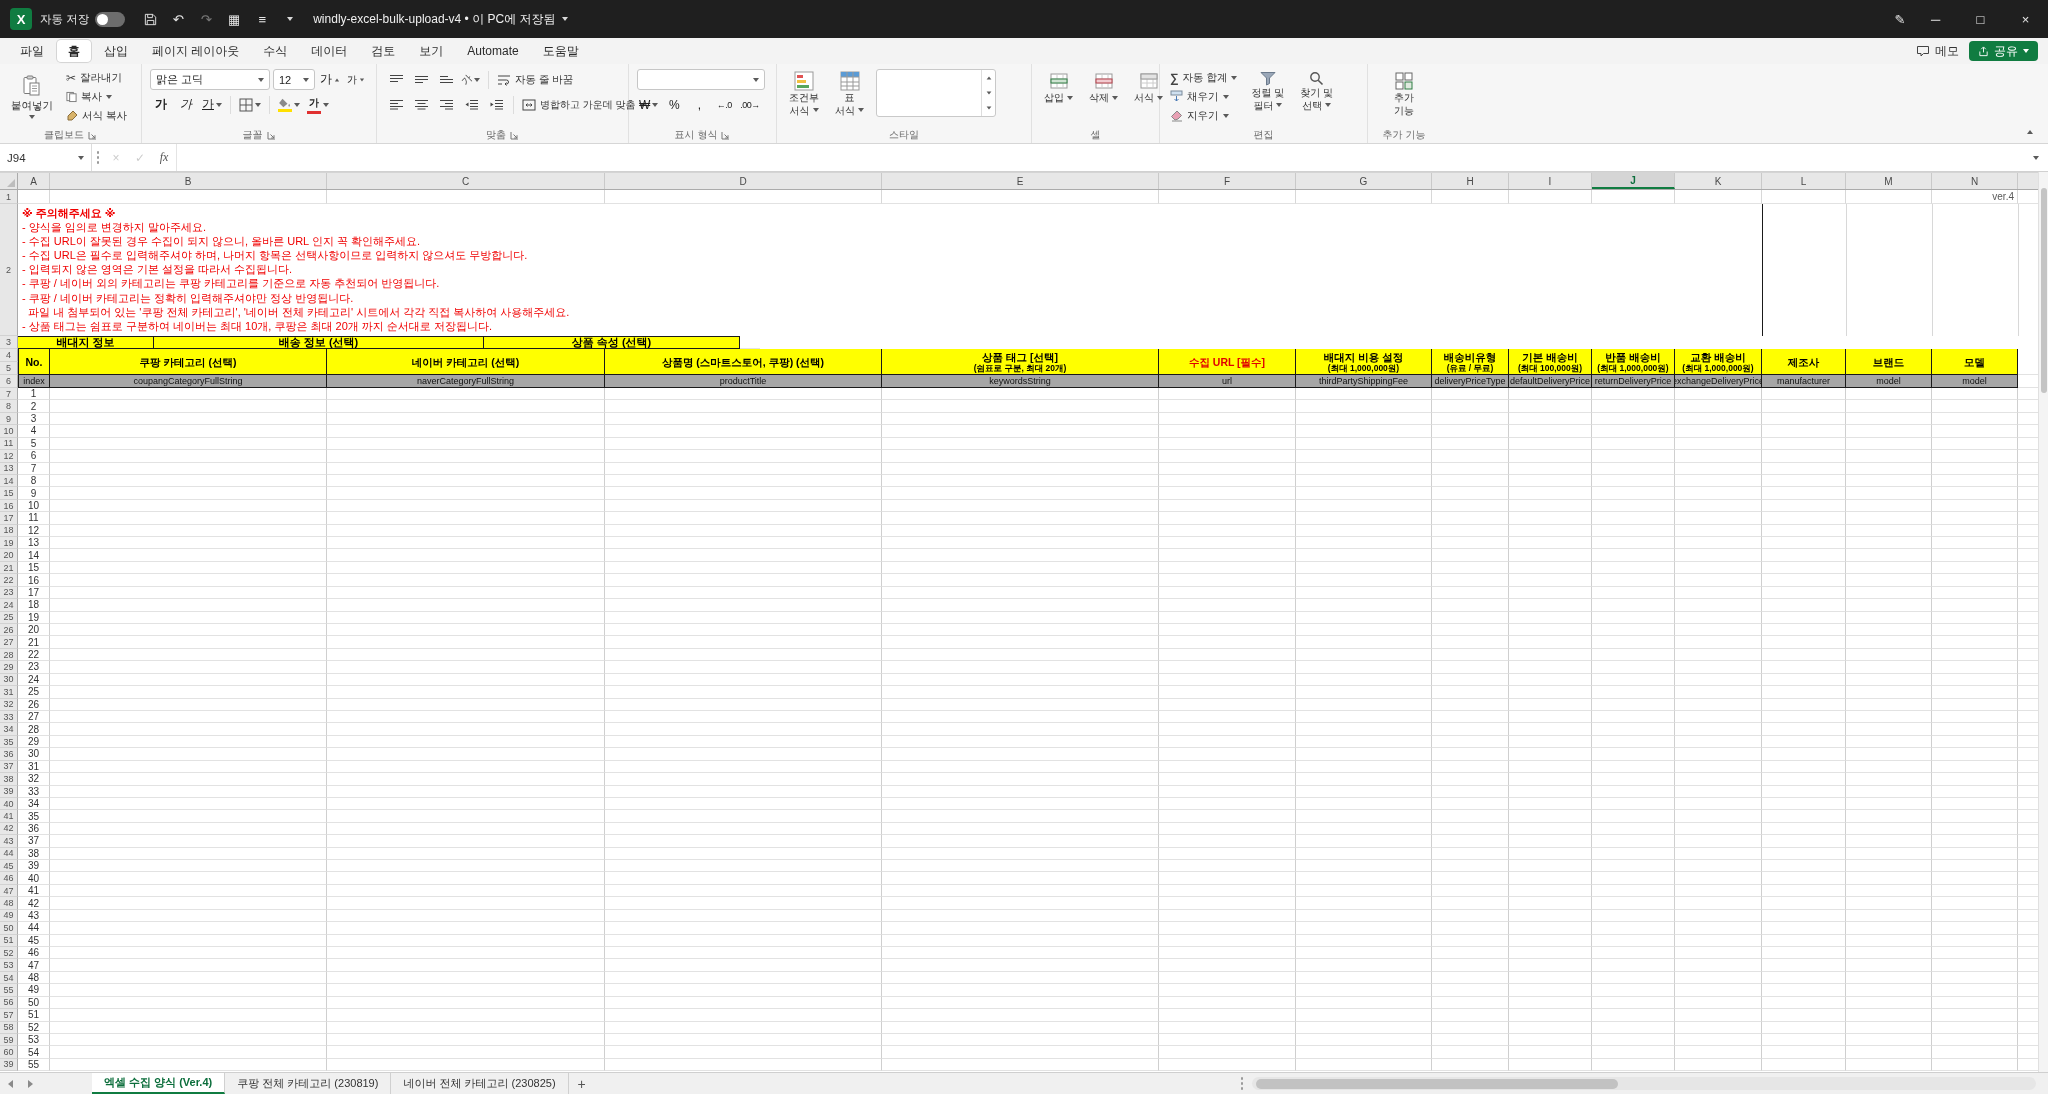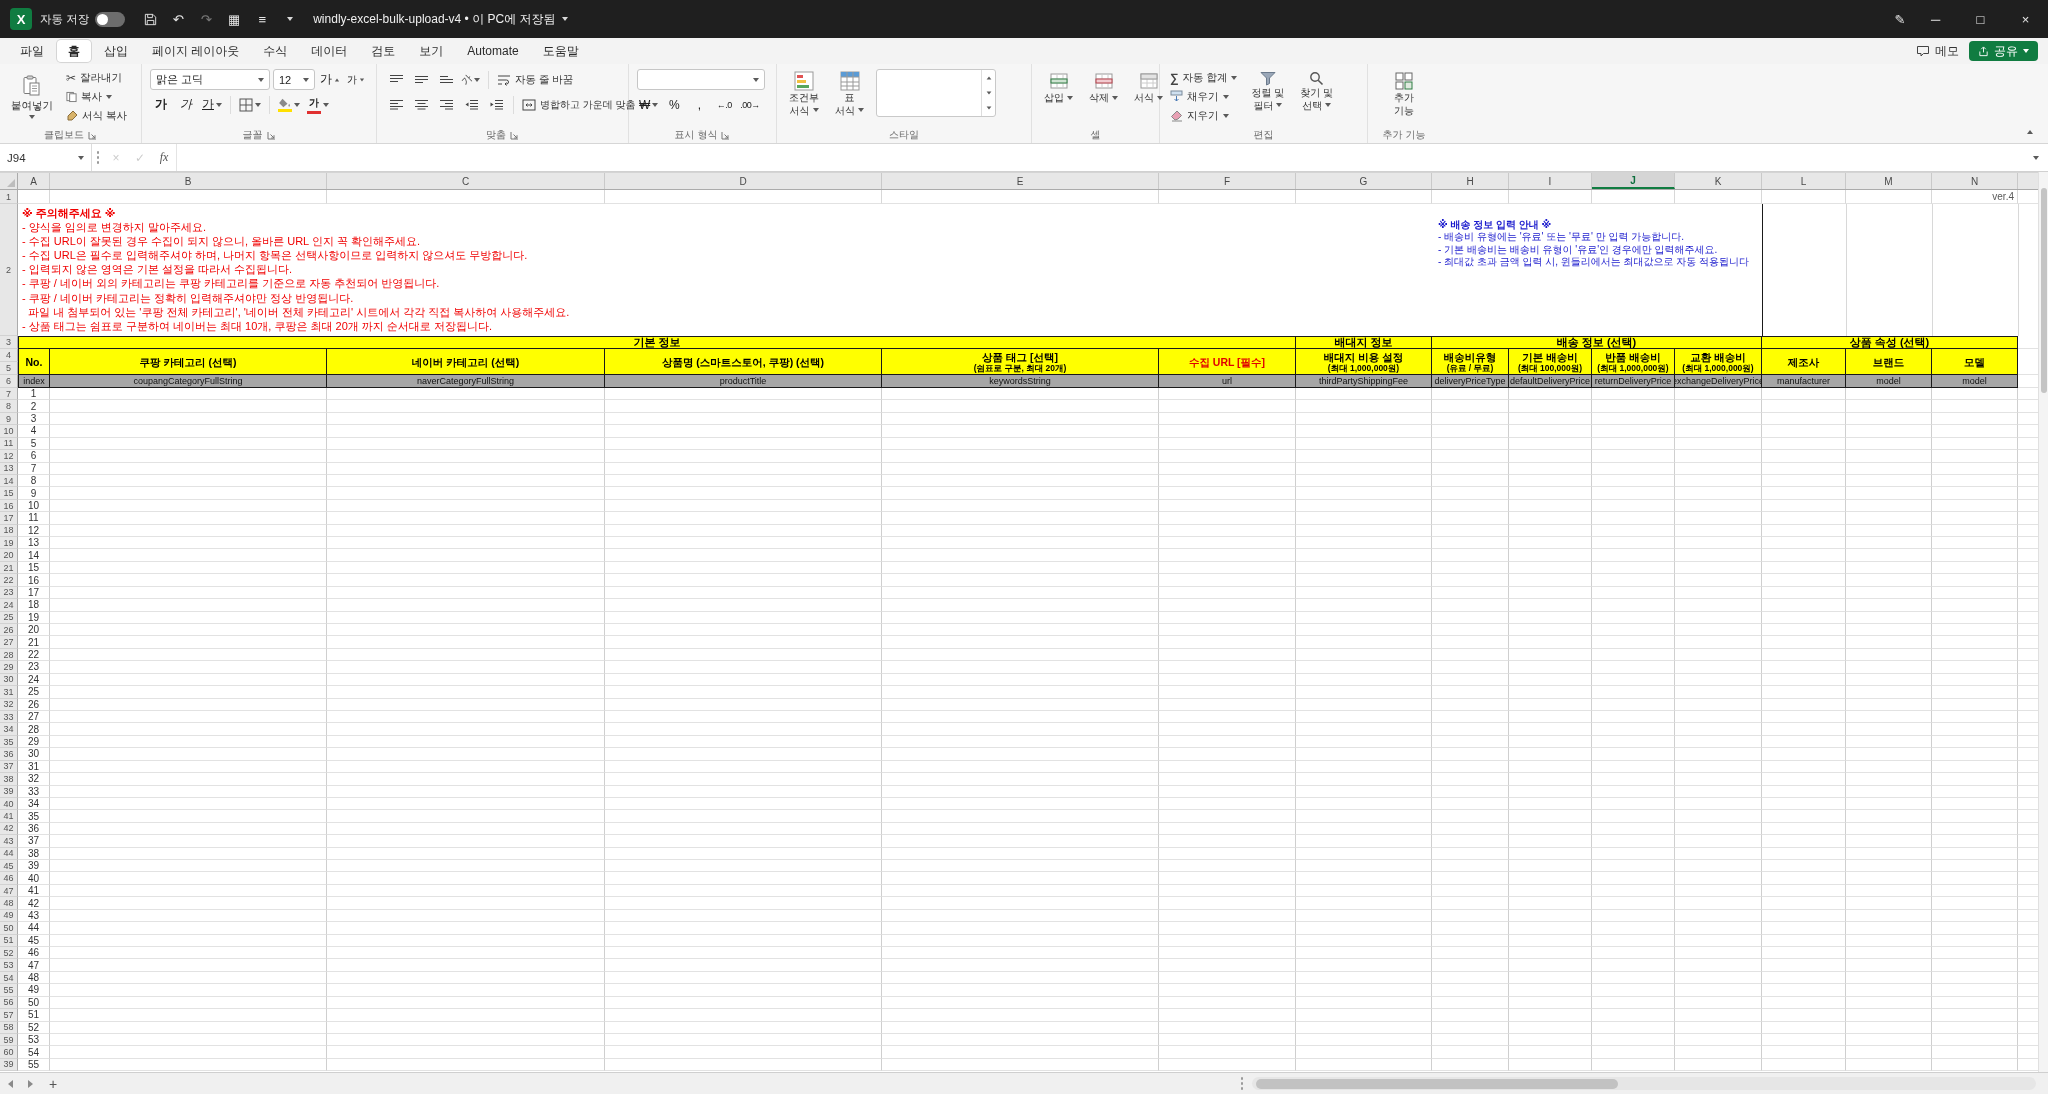--- a/index.html
+++ b/index.html
@@ -644,36 +644,29 @@
       <div class="cell" style="flex: 0 0 87px;"></div>
       <div class="cell" style="flex: 0 0 84px;"></div>
       <div class="cell" style="flex: 0 0 86px;"></div>
       <div class="cell ver" style="flex: 0 0 86px;">ver.4</div>
       <div class="fill20"></div>
     </div>
     <div class="grow" style="height: 132px;">
       <div class="rh">2</div>
       <div class="row2">
         <div class="notice-red"><div class="nr-title">※ 주의해주세요 ※</div><div class="nr-line">- 양식을 임의로 변경하지 말아주세요.</div><div class="nr-line">- 수집 URL이 잘못된 경우 수집이 되지 않으니, 올바른 URL 인지 꼭 확인해주세요.</div><div class="nr-line">- 수집 URL은 필수로 입력해주셔야 하며, 나머지 항목은 선택사항이므로 입력하지 않으셔도 무방합니다.</div><div class="nr-line">- 입력되지 않은 영역은 기본 설정을 따라서 수집됩니다.</div><div class="nr-line">- 쿠팡 / 네이버 외의 카테고리는 쿠팡 카테고리를 기준으로 자동 추천되어 반영됩니다.</div><div class="nr-line">- 쿠팡 / 네이버 카테고리는 정확히 입력해주셔야만 정상 반영됩니다.</div><div class="nr-line">  파일 내 첨부되어 있는 '쿠팡 전체 카테고리', '네이버 전체 카테고리' 시트에서 각각 직접 복사하여 사용해주세요.</div><div class="nr-line">- 상품 태그는 쉼표로 구분하여 네이버는 최대 10개, 쿠팡은 최대 20개 까지 순서대로 저장됩니다.</div></div>
-        <div class="notice-h">
-          <div class="ng-title">※ 배송 정보 입력 안내 ※</div>
-          <div class="ng-line">- 배송비 유형에는 '유료' 또는 '무료' 만 입력 가능합니다.</div>
-          <div class="ng-line">- 기본 배송비는 배송비 유형이 '유료'인 경우에만 입력해주세요.</div>
-          <div class="ng-line">- 최대값 초과 금액 입력 시, 윈들리에서는 최대값으로 자동 적용됩니다</div>
-        </div>
         <div class="v vb" style="left: 1744px;"></div>
         <div class="v" style="left: 1828px;"></div>
         <div class="v" style="left: 1914px;"></div>
         <div class="v" style="left: 2000px;"></div>
       </div>
       <div class="r2fill"></div>
     </div>
     <div class="grow" style="height: 13px;">
       <div class="rh">3</div>
-      <div class="ycell grp t l" style="flex: 0 0 1278px;">기본 정보</div>
       <div class="ycell grp t" style="flex: 0 0 136px;">배대지 정보</div>
       <div class="ycell grp t" style="flex: 0 0 330px;">배송 정보 (선택)</div>
       <div class="ycell grp t" style="flex: 0 0 256px;">상품 속성 (선택)</div>
       <div class="fill20"></div>
     </div>
     <div class="grow" style="height: 26px;">
       <div class="rhcol">
         <div class="rh">4</div>
         <div class="rh">5</div>
       </div>
@@ -1740,20 +1733,25 @@
     <div class="vthumb"></div>
   </div>
 
 <div id="tabbar">
   <div class="tnav">
       <span class="tri-l"></span>
     </div>
   <div class="tnav">
       <span class="tri-r"></span>
     </div>
+  <div id="sheet-tabs">
+      <div class="stab active">엑셀 수집 양식 (Ver.4)</div>
+      <div class="stab">쿠팡 전체 카테고리 (230819)</div>
+      <div class="stab">네이버 전체 카테고리 (230825)</div>
+    </div>
   <div class="addtab">+</div>
   <div class="tb-spacer"></div>
   <div class="kebab">
       <span class="dots3"></span>
     </div>
   <div class="hscroll">
       <div class="hthumb"></div>
     </div>
 </div>
 

